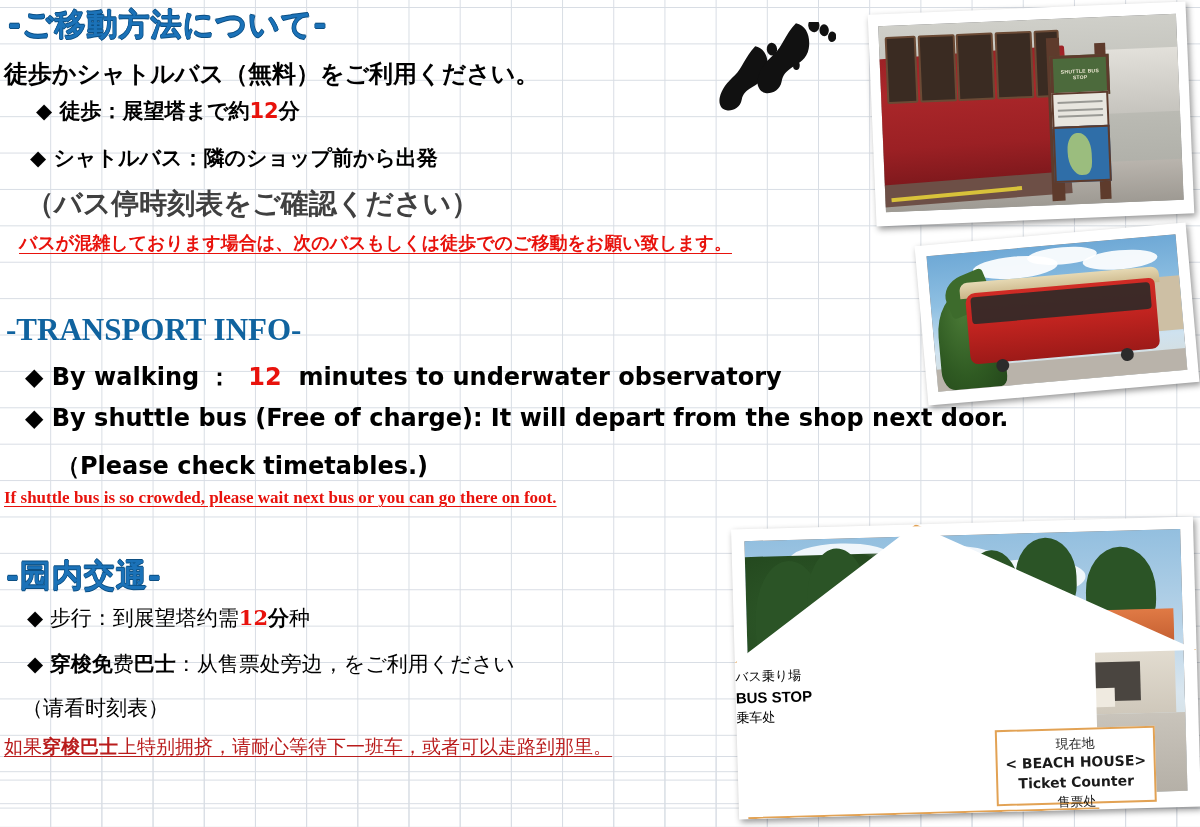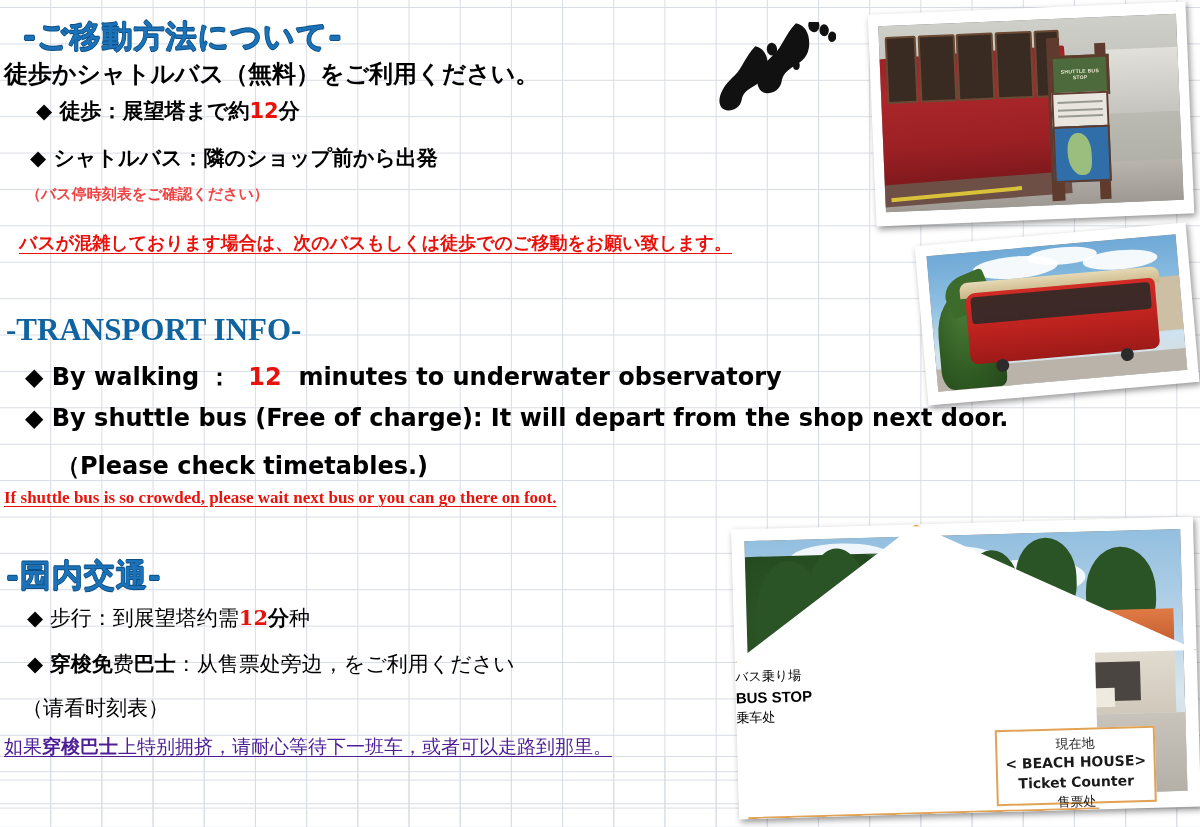--- a/index.html
+++ b/index.html
@@ -64,21 +64,21 @@
   .jp-lead{
     font-family:"DejaVu Sans","Liberation Sans",sans-serif;
     font-weight:bold;font-size:24px;color:#000;
   }
   .jp-bullet{
     font-family:"DejaVu Sans","Liberation Sans",sans-serif;
     font-weight:bold;font-size:21px;color:#000;
   }
   .jp-note{
     font-family:"DejaVu Sans","Liberation Sans",sans-serif;
-    font-weight:bold;font-size:15px;color:#ef4444;
+    font-weight:bold;font-size:28px;color:#404040;
   }
   .warn-jp{
     font-family:"DejaVu Sans","Liberation Sans",sans-serif;
     font-weight:bold;font-size:18px;color:#e8120c;
     text-decoration:underline;
     text-decoration-thickness:1px;
     text-underline-offset:4px;
   }
 
   .en-bullet{
@@ -93,21 +93,21 @@
     text-underline-offset:3px;
   }
 
   .cn-bullet{
     font-family:"DejaVu Serif","Liberation Serif",serif;
     font-size:21px;color:#000;
   }
   .cn-bullet b{font-weight:bold;}
   .warn-cn{
     font-family:"DejaVu Serif","Liberation Serif",serif;
-    font-size:19px;color:#4c1d95;
+    font-size:19px;color:#b91c1c;
     text-decoration:underline;
     text-decoration-thickness:1px;
     text-underline-offset:3px;
   }
   .warn-cn b{font-weight:bold;}
   .num-red{color:#e8120c;font-weight:bold;}
   .dia{font-family:"DejaVu Sans",sans-serif;}
 
   
   #feet{position:absolute;left:716px;top:22px;width:120px;height:110px;}
@@ -202,21 +202,21 @@
   #callout-ticket .mid{font-weight:bold;font-size:14px;}
 </style>
 </head>
 <body>
 
 <div id="sheet"></div>
 <div id="sheet2"></div>
 
 <div id="content">
 
-  <div class="blk hdr-jp" style="left:8px;top:16px;margin-left:15px;">-ご移動方法について-</div>
+  <div class="blk hdr-jp" style="left:8px;top:4px;">-ご移動方法について-</div>
 
   <div class="blk jp-lead" style="left:4px;top:58px;">徒歩かシャトルバス（無料）をご利用ください。</div>
 
   <div class="blk jp-bullet" style="left:36px;top:97px;">
     <span class="dia">◆</span>
     <span>徒歩：展望塔まで約</span><span class="num-red">12</span><span>分</span>
   </div>
 
   <div class="blk jp-bullet" style="left:30px;top:144px;text-align:right;">
     <span class="dia">◆</span>

